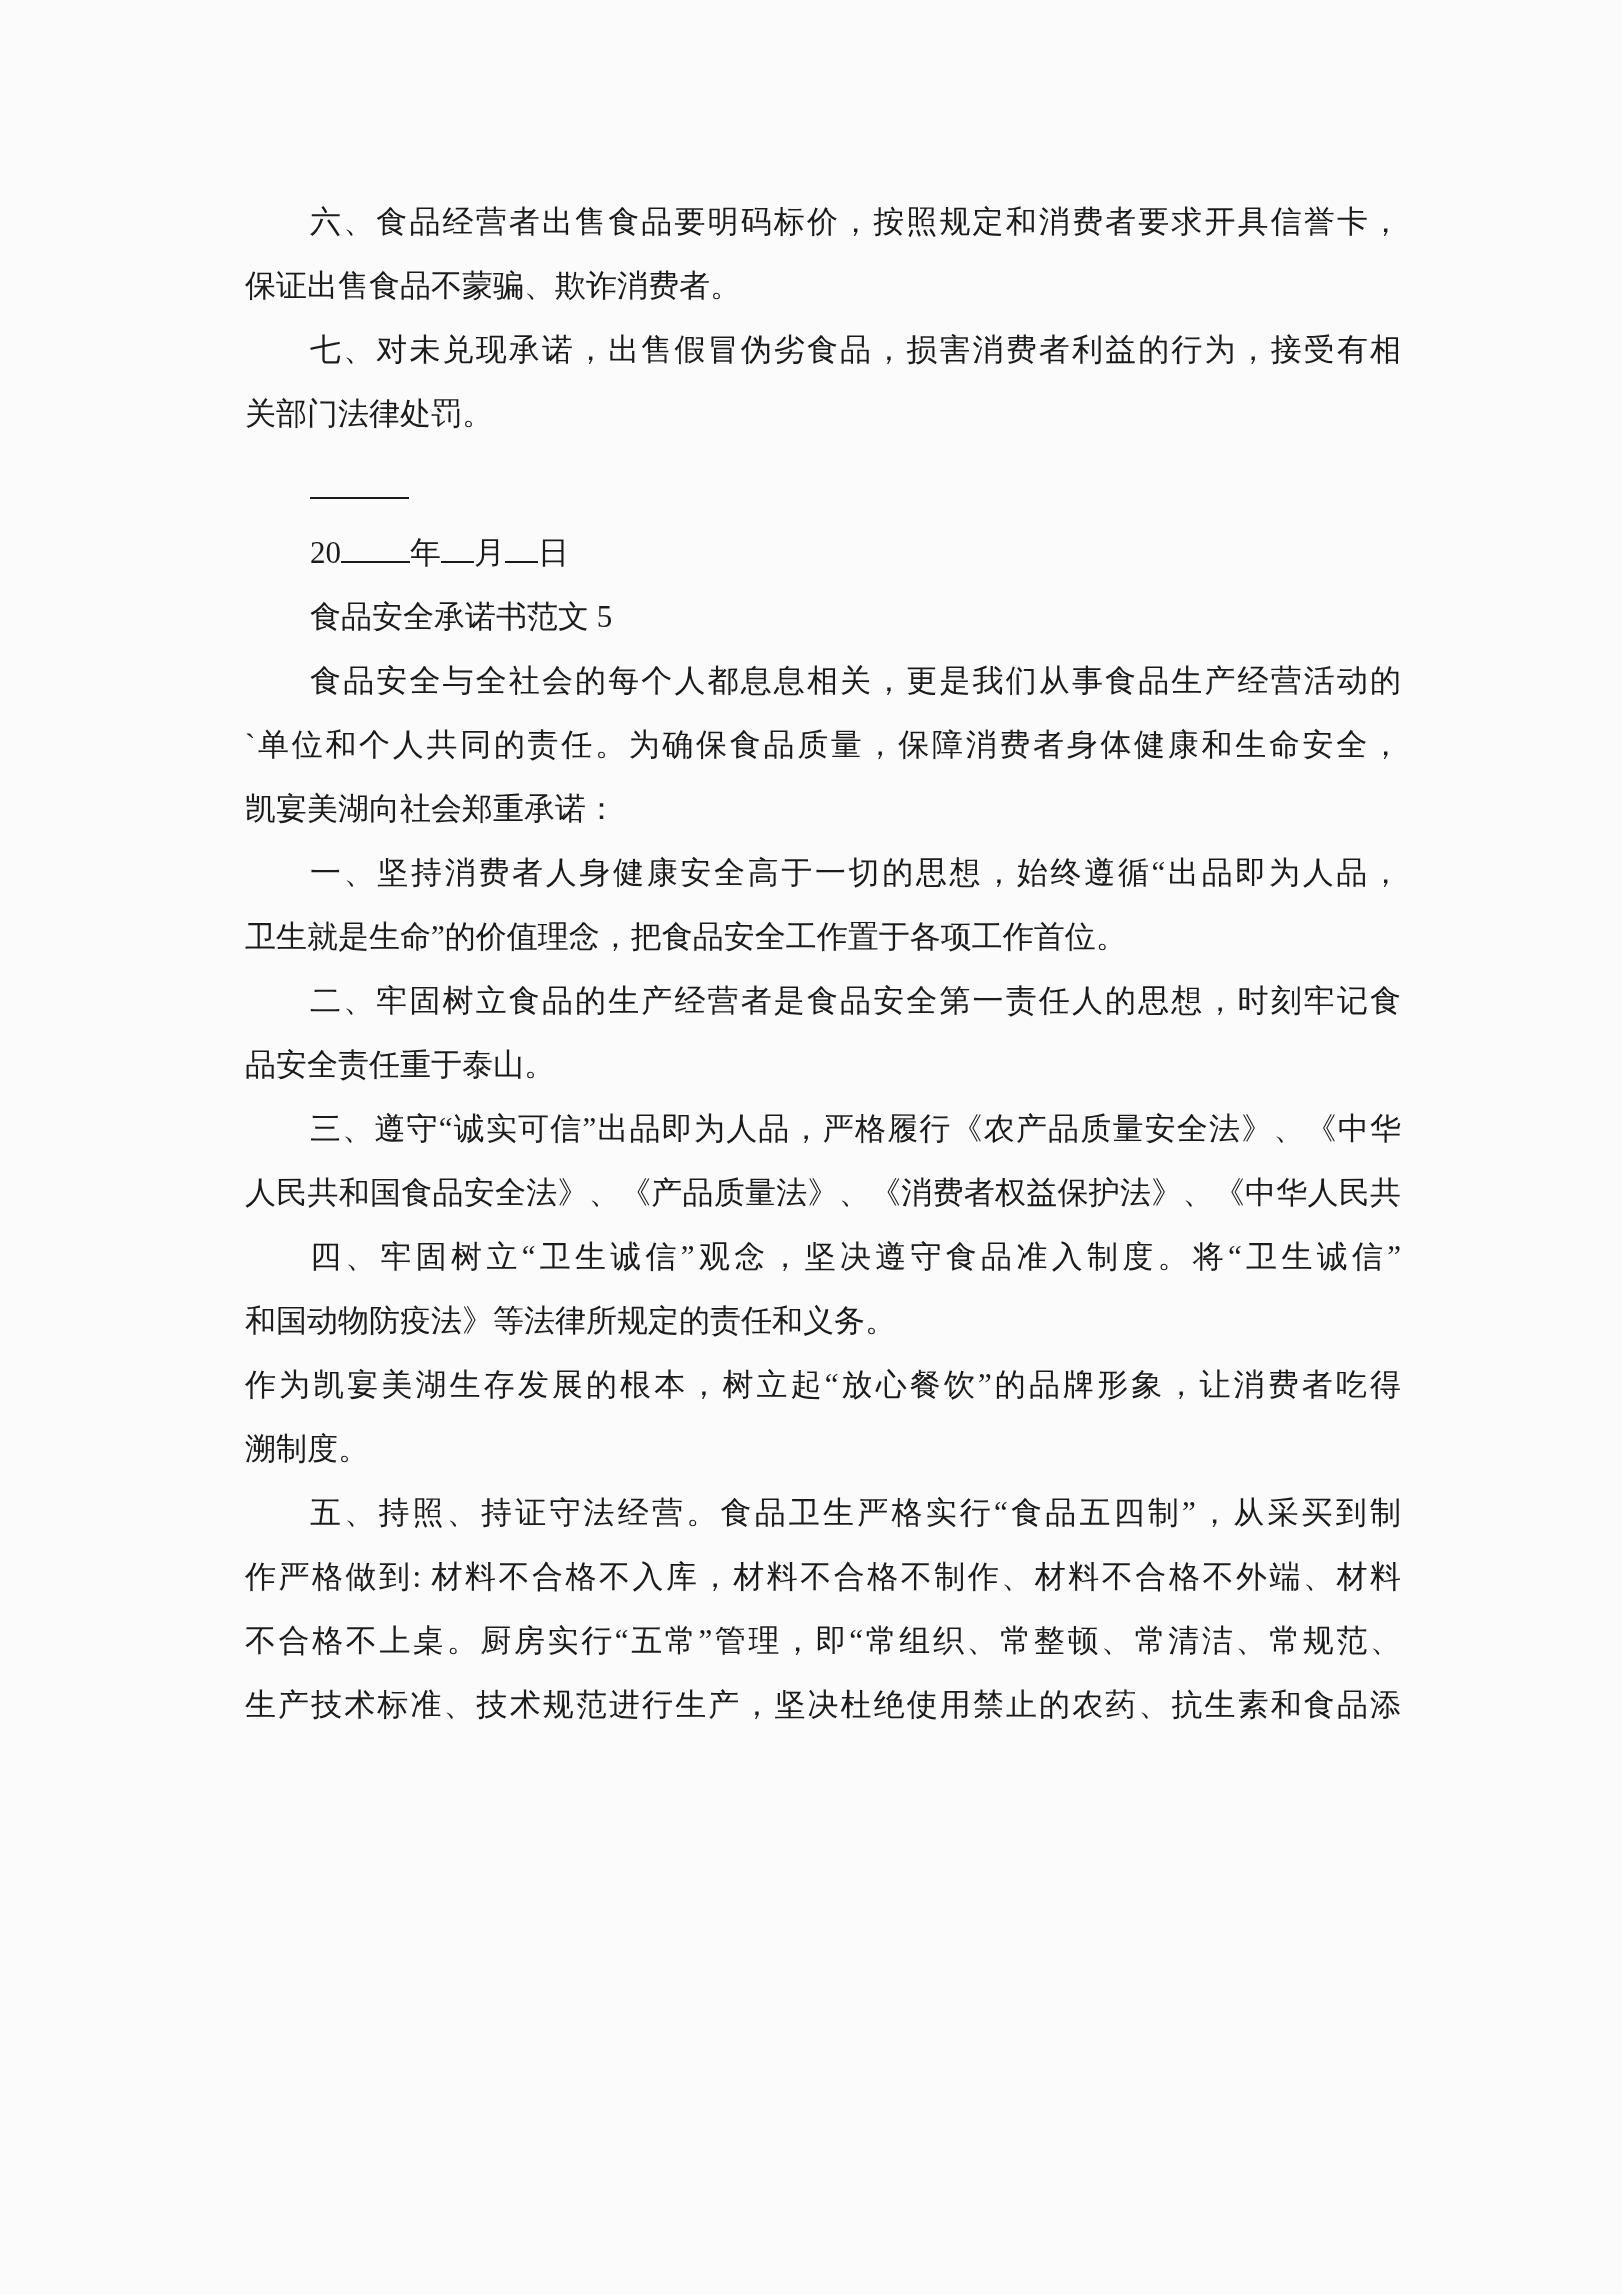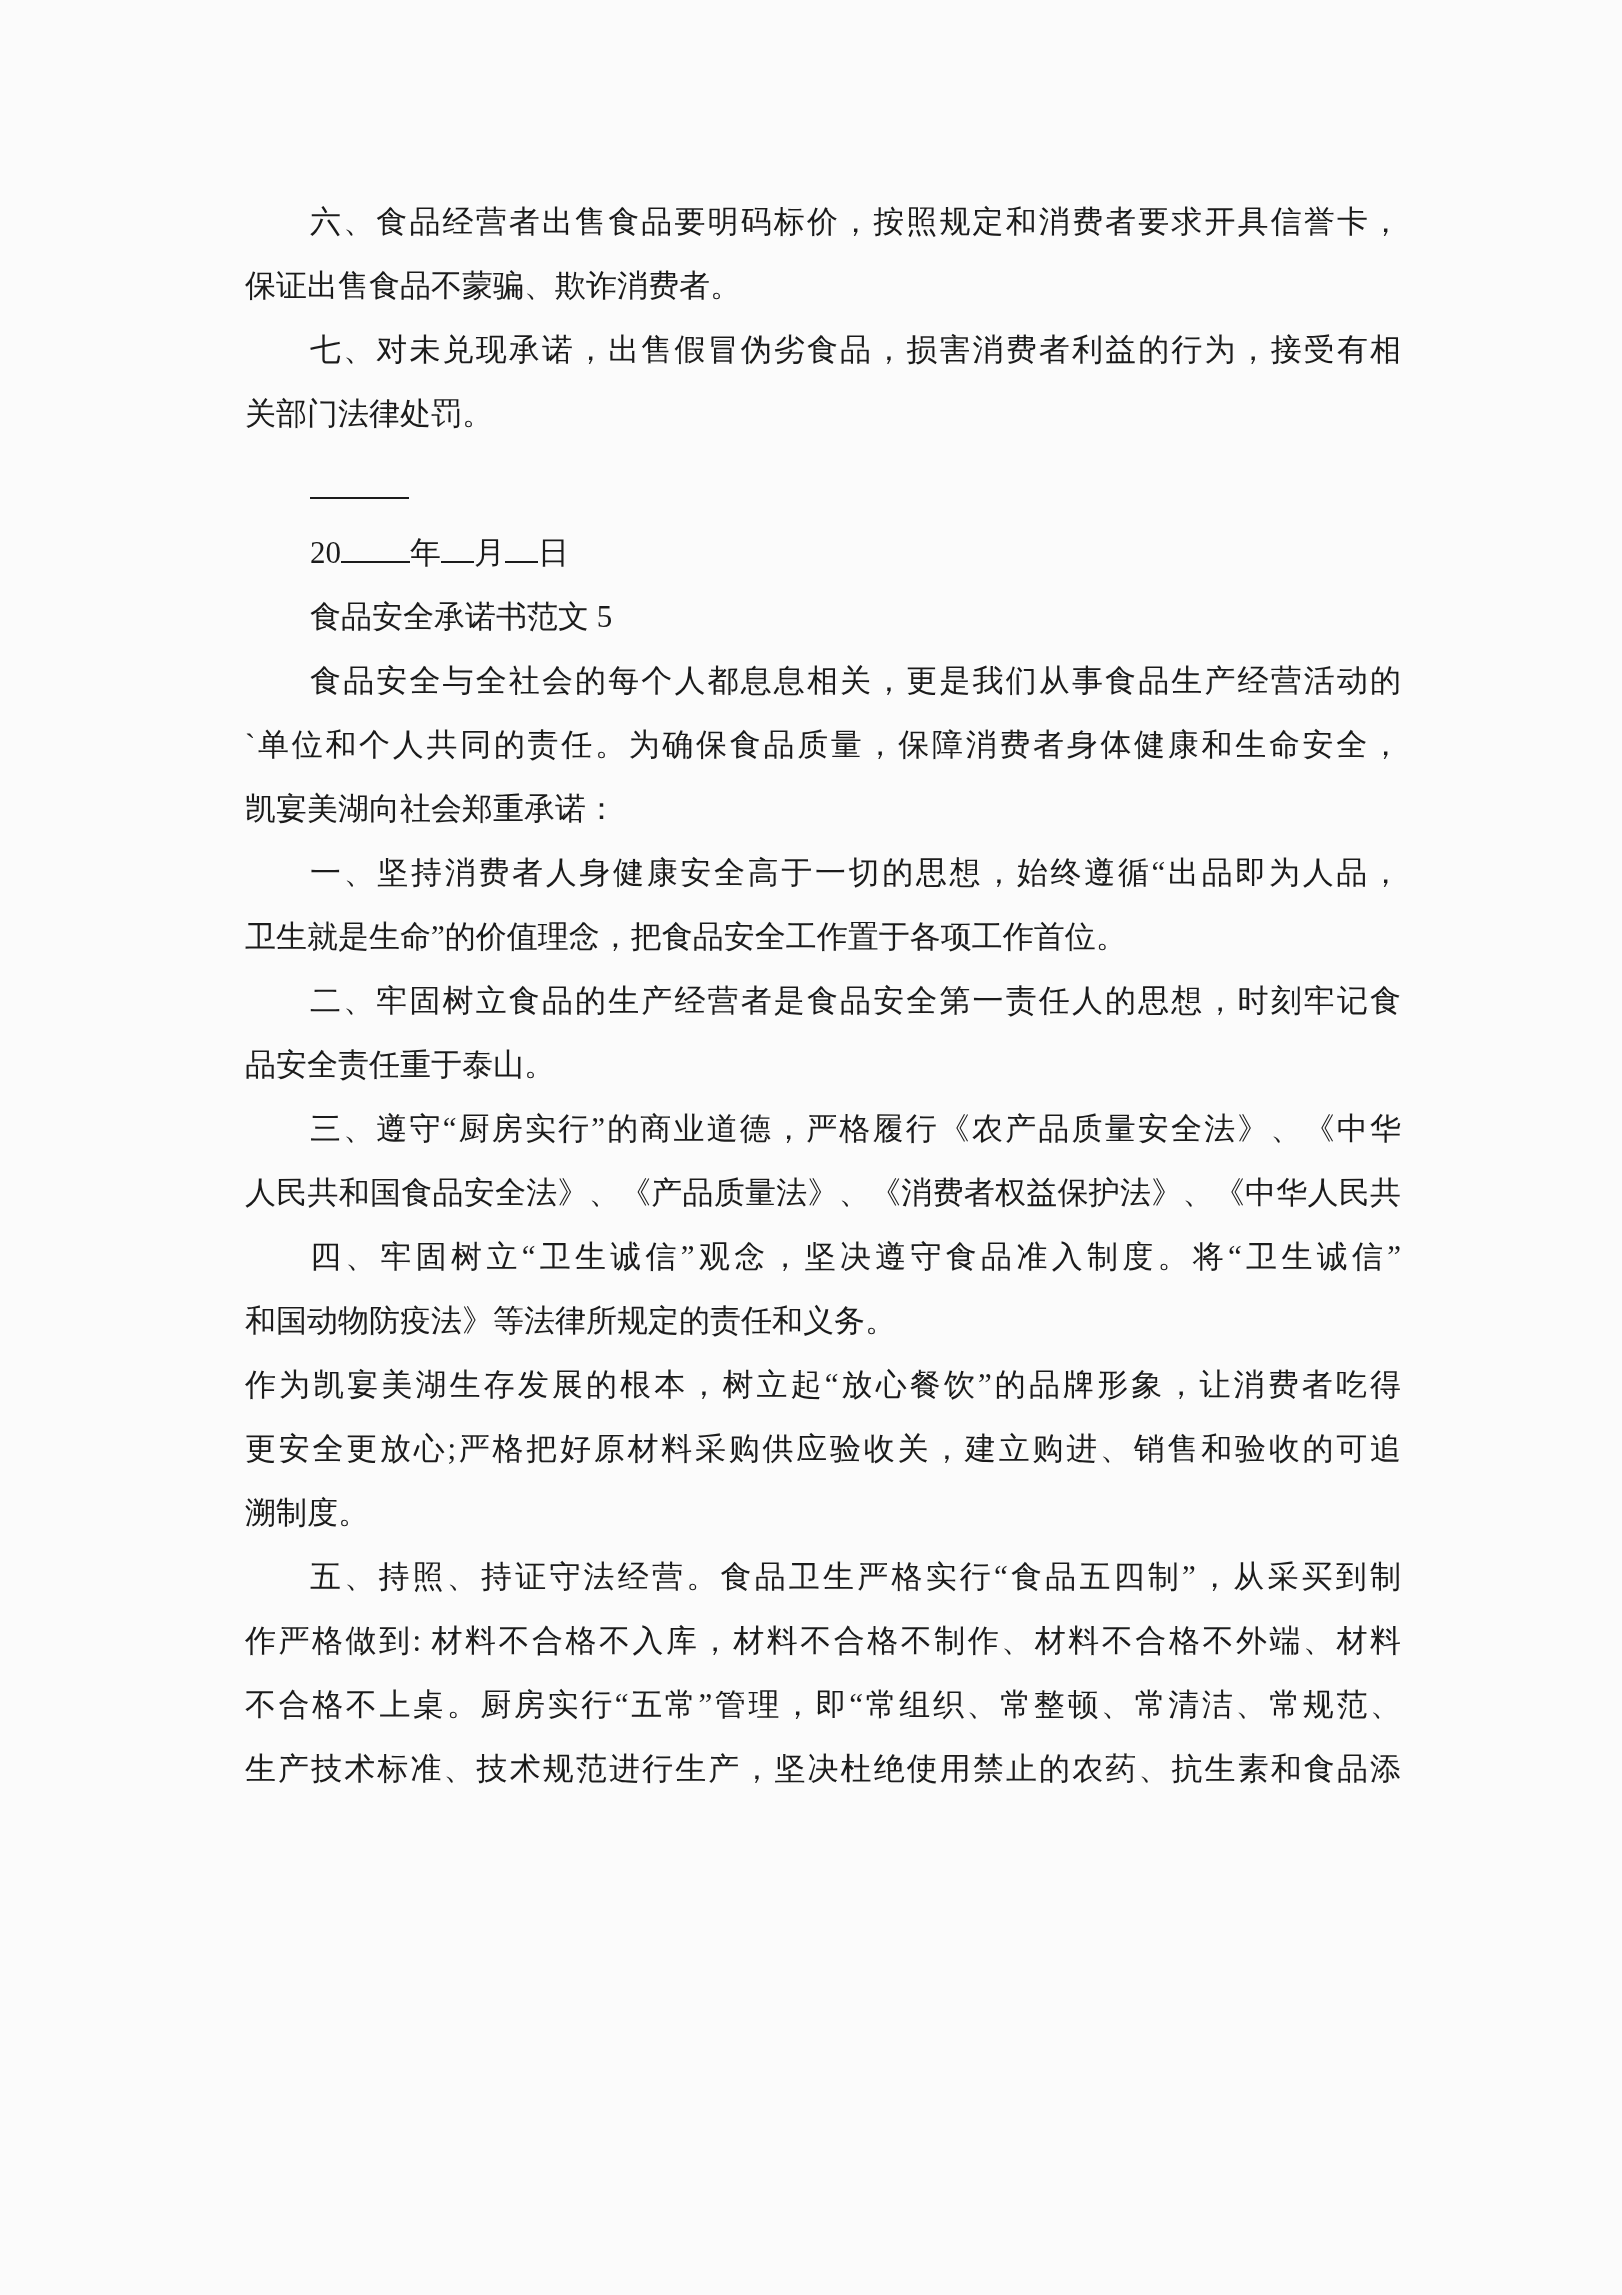--- a/index.html
+++ b/index.html
@@ -60,26 +60,25 @@
   <div class="line indent"><span>20</span><span class="u u-long"></span><span>年</span><span class="u u-short"></span><span>月</span><span class="u u-short"></span><span>日</span></div>
 
   <div class="line indent">食品安全承诺书范文 5</div>
   <div class="line indent fill">食品安全与全社会的每个人都息息相关，更是我们从事食品生产经营活动的</div>
   <div class="line fill">`单位和个人共同的责任。为确保食品质量，保障消费者身体健康和生命安全，</div>
   <div class="line">凯宴美湖向社会郑重承诺：</div>
   <div class="line indent fill">一、坚持消费者人身健康安全高于一切的思想，始终遵循“出品即为人品，</div>
   <div class="line">卫生就是生命”的价值理念，把食品安全工作置于各项工作首位。</div>
   <div class="line indent fill">二、牢固树立食品的生产经营者是食品安全第一责任人的思想，时刻牢记食</div>
   <div class="line">品安全责任重于泰山。</div>
-  <div class="line indent fill">三、遵守“厨房实行”的商业道德，严格履行《农产品质量安全法》、《中华</div>
+  <div class="line indent fill">三、遵守“诚实可信”出品即为人品，严格履行《农产品质量安全法》、《中华</div>
   <div class="line fill">人民共和国食品安全法》、《产品质量法》、《消费者权益保护法》、《中华人民共</div>
   <div class="line indent fill">四、牢固树立“卫生诚信”观念，坚决遵守食品准入制度。将“卫生诚信”</div>
   <div class="line">和国动物防疫法》等法律所规定的责任和义务。</div>
   <div class="line fill">作为凯宴美湖生存发展的根本，树立起“放心餐饮”的品牌形象，让消费者吃得</div>
-  <div class="line fill">更安全更放心;严格把好原材料采购供应验收关，建立购进、销售和验收的可追</div>
   <div class="line">溯制度。</div>
   <div class="line indent fill">五、持照、持证守法经营。食品卫生严格实行“食品五四制”，从采买到制</div>
   <div class="line fill">作严格做到: 材料不合格不入库，材料不合格不制作、材料不合格不外端、材料</div>
   <div class="line fill">不合格不上桌。厨房实行“五常”管理，即“常组织、常整顿、常清洁、常规范、</div>
   <div class="line fill">生产技术标准、技术规范进行生产，坚决杜绝使用禁止的农药、抗生素和食品添</div>
 
 </div>
 
 
 </body></html>

